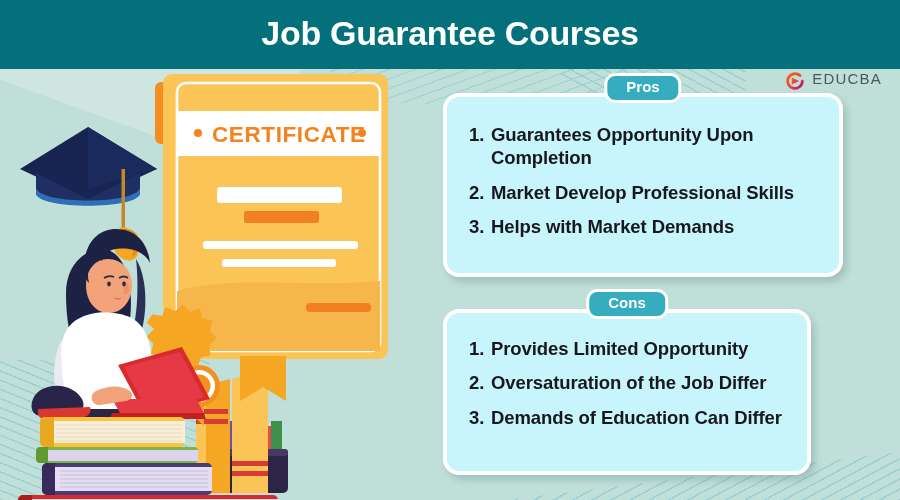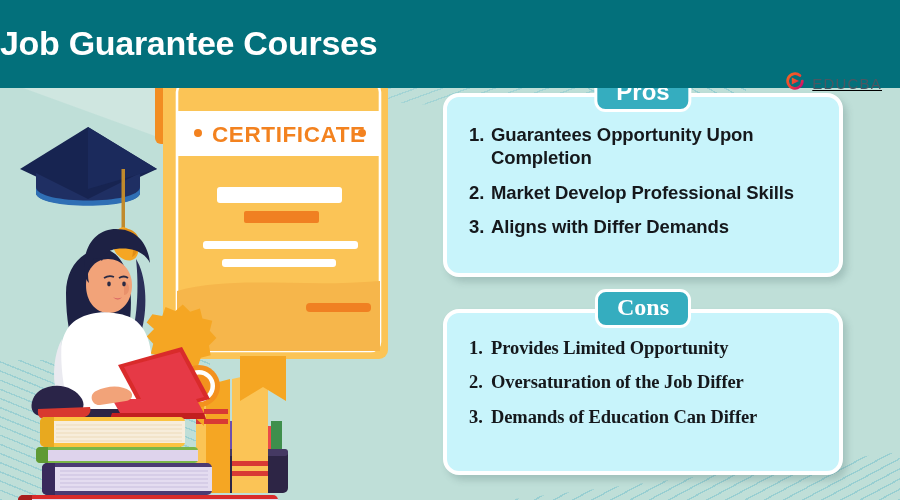--- a/index.html
+++ b/index.html
@@ -12,23 +12,23 @@
   .canvas {
     position: relative;
     width: 900px; height: 500px;
     overflow: hidden;
     background: #bfdfd8;
   }
 
   
   .header {
     position: absolute; left: 0; top: 0;
-    width: 900px; height: 88px;
+    width: 900px; height: 69px;
     background: #03707b;
-    display: flex; align-items: center; justify-content: flex-start;
+    display: flex; align-items: center; justify-content: center;
     z-index: 40;
   }
   .header-title {
     color: #ffffff;
     font-size: 34px;
     font-weight: bold;
     letter-spacing: -0.3px;
     line-height: 1;
     padding-bottom: 3px;
   }
@@ -77,23 +77,22 @@
   }
   .bg-mint-bottom {
     position: absolute; left: 0; bottom: 0; width: 900px; height: 36px;
     background: #bfdfd8;
     z-index: 0;
   }
 
   
   .logo {
     position: absolute; right: 18px; top: 70px;
-    display: flex; align-items: flex-end; gap: 6px;
+    display: flex; align-items: flex-start; gap: 6px;
     z-index: 45;
-    text-decoration: underline;
   }
   .logo-mark { width: 22px; height: 22px; display: block; }
   .logo-text {
     font-size: 15px; letter-spacing: 1.2px;
     color: #4a5763; font-weight: 500;
   }
 
   
   .illustration {
     position: absolute; left: 0; top: 69px;
@@ -104,32 +103,32 @@
   
   .panel {
     position: absolute;
     background: #c8f4fb;
     border: 4px solid #ffffff;
     border-radius: 16px;
     box-shadow: 4px 5px 7px rgba(60,90,90,.22);
     z-index: 20;
   }
   #panel-pros { left: 443px; top: 93px; width: 400px; height: 184px; }
-  #panel-cons { left: 443px; top: 309px; width: 400px; height: 166px; font-family: Liberation Serif, serif; }
+  #panel-cons { left: 443px; top: 309px; width: 368px; height: 166px; }
 
   .panel-badge {
     position: absolute;
     top: -24px;
     left: 50%;
     transform: translateX(-50%);
     background: #35adbf;
     border: 3px solid #ffffff;
     border-radius: 11px;
     color: #ffffff;
-    font-size: 24px;
+    font-size: 15px;
     font-weight: bold;
     padding: 3px 19px 5px 19px;
     line-height: 1.05;
     z-index: 25;
     white-space: nowrap;
   }
 
   .panel-list {
     list-style: none;
     margin: 0;
@@ -335,21 +334,21 @@
       <li>
         <span class="li-num">1.</span>
         <span class="li-text">Guarantees Opportunity Upon Completion</span>
       </li>
       <li>
         <span class="li-num">2.</span>
         <span class="li-text">Market Develop Professional Skills</span>
       </li>
       <li>
         <span class="li-num">3.</span>
-        <span class="li-text">Aligns with Differ Demands</span>
+        <span class="li-text">Helps with Market Demands</span>
       </li>
     </ul>
   </div>
 
   <div class="panel" id="panel-cons">
     <div class="panel-badge">Cons</div>
     <ul class="panel-list">
       <li>
         <span class="li-num">1.</span>
         <span class="li-text">Provides Limited Opportunity</span>

